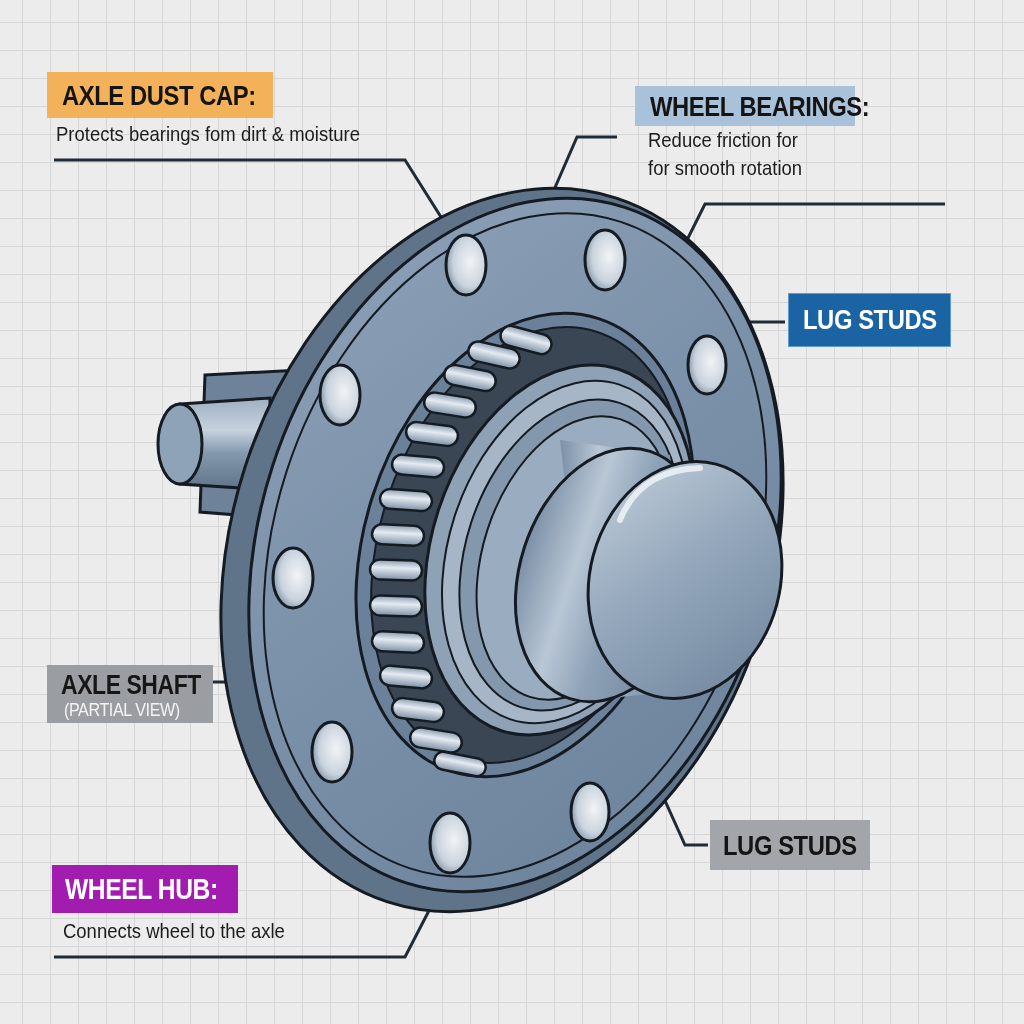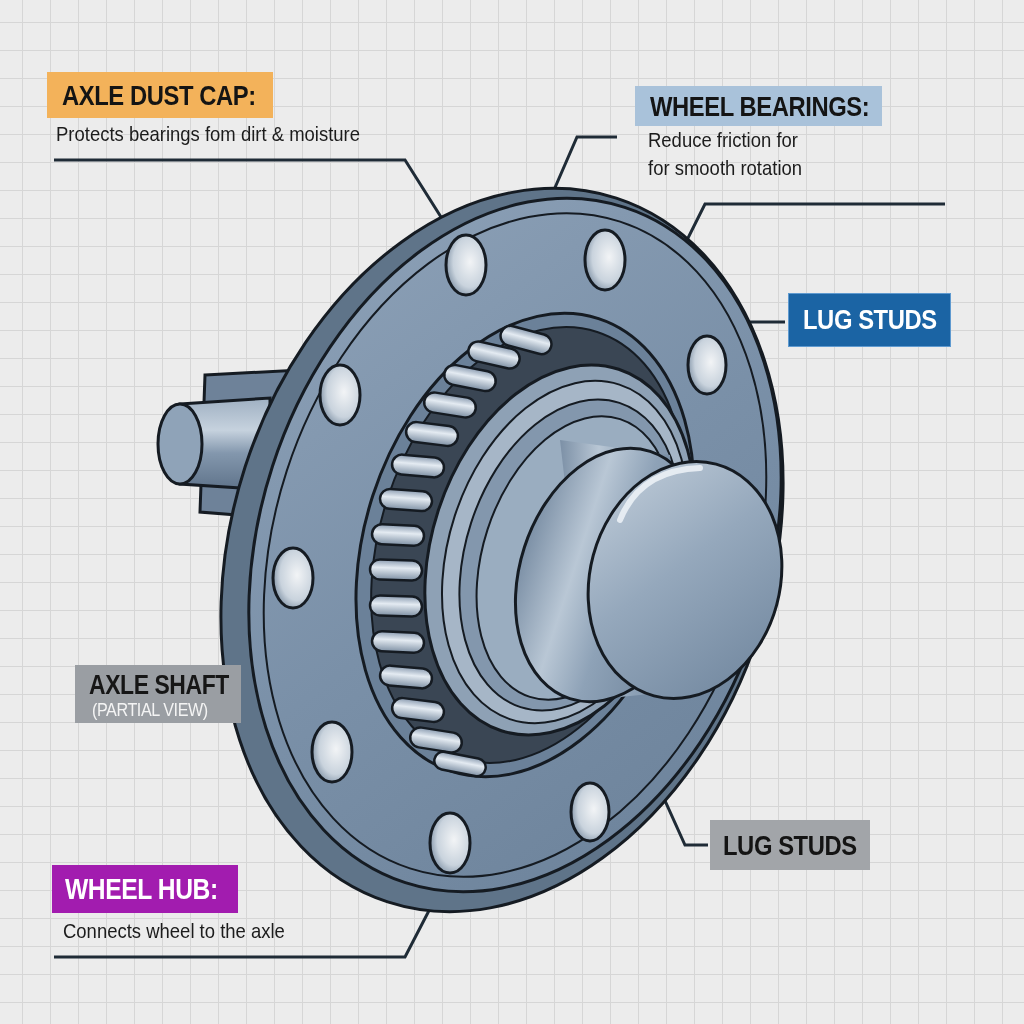--- a/index.html
+++ b/index.html
@@ -13,25 +13,25 @@
     background-position:-6px -6px;}
   #diagram{position:absolute;left:0;top:0;width:1024px;height:1024px;}
   .lbl{position:absolute;font-weight:bold;white-space:nowrap;
     font-family:"Liberation Sans Narrow","Liberation Sans",sans-serif;
     letter-spacing:-0.5px;line-height:1;text-align:right;}
   .desc{position:absolute;font-size:21px;color:#1c1c1c;white-space:nowrap;
     font-family:"Liberation Sans","DejaVu Sans",sans-serif;line-height:28px;
     transform:scaleX(0.88);transform-origin:left top;}
   .t-dust{left:47px;top:72px;height:46px;width:226px;background:#f3b25a;}
   .t-dust span{position:absolute;left:15px;top:10px;font-size:28px;color:#141414;transform:scaleX(0.85);transform-origin:left top;}
-  .t-bear{left:635px;top:86px;height:40px;width:247px;background:#a9c2da;}
+  .t-bear{left:635px;top:86px;height:40px;width:220px;background:#a9c2da;}
   .t-bear span{position:absolute;left:15px;top:7px;font-size:28px;color:#141414;transform:scaleX(0.85);transform-origin:left top;}
   .t-lug1{left:788px;top:293px;height:52px;width:161px;background:#1b64a4;border:1px solid #5f9ad0;}
   .t-lug1 span{position:absolute;left:14px;top:12px;font-size:28px;color:#ffffff;transform:scaleX(0.85);transform-origin:left top;}
-  .t-shaft{left:47px;top:665px;height:58px;width:166px;background:#9a9ea3;margin-left:28px;}
+  .t-shaft{left:47px;top:665px;height:58px;width:166px;background:#9a9ea3;}
   .t-shaft .a{position:absolute;left:14px;top:7px;font-size:27px;color:#161616;transform:scaleX(0.85);transform-origin:left top;}
   .t-shaft .b{position:absolute;left:17px;top:35px;font-size:19px;font-weight:normal;color:#f4f4f4;transform:scaleX(0.85);transform-origin:left top;}
   .t-lug2{left:710px;top:820px;height:50px;width:160px;background:#a2a5a9;}
   .t-lug2 span{position:absolute;left:13px;top:12px;font-size:28px;color:#141414;transform:scaleX(0.85);transform-origin:left top;}
   .t-hub{left:52px;top:865px;height:48px;width:186px;background:#a21caf;}
   .t-hub span{position:absolute;left:13px;top:10px;font-size:29px;color:#ffffff;transform:scaleX(0.85);transform-origin:left top;}
 </style>
 </head>
 <body>
 

